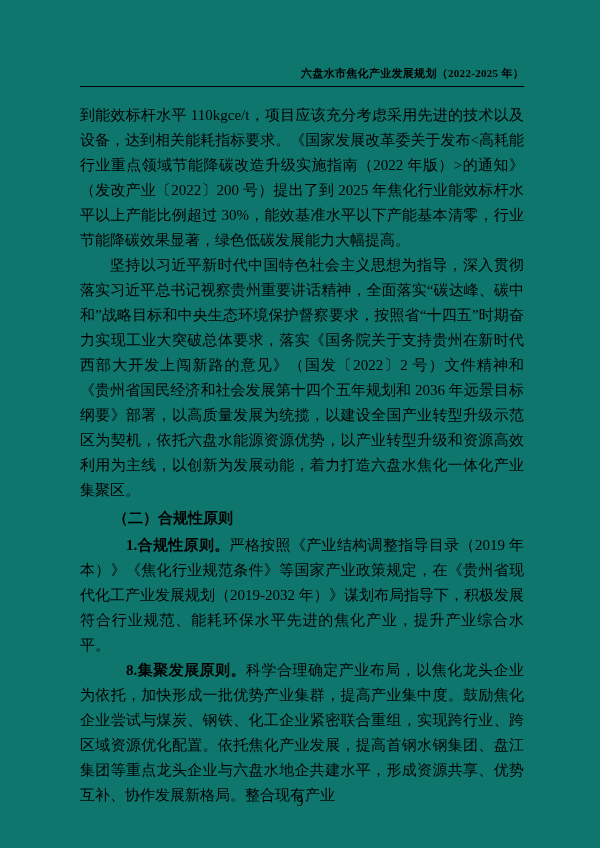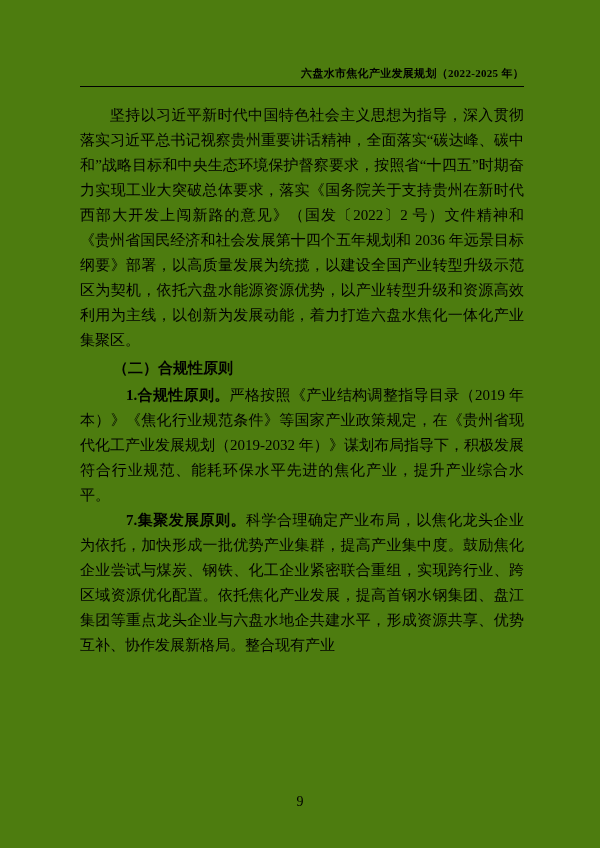--- a/index.html
+++ b/index.html
@@ -11,21 +11,21 @@
     width: 600px;
     height: 848px;
     overflow: hidden;
     font-family: "Liberation Serif", "DejaVu Serif", serif;
     color: #000000;
   }
   .page {
     position: relative;
     width: 600px;
     height: 848px;
-    background: #4d7c0f;
+    background: #0f766e;
     box-sizing: border-box;
     padding-left: 12px;
   }
   .header {
     position: absolute;
     top: 66px;
     left: 80px;
     right: 76px;
   }
   .header-title {
@@ -88,34 +88,35 @@
 
 <div class="page">
 
   <div class="header">
     <div class="header-title">六盘水市焦化产业发展规划（2022-2025 年）</div>
     <div class="header-rule"></div>
   </div>
 
   <div class="doc-body">
 
+    <p class="para">到能效标杆水平 110kgce/t，项目应该充分考虑采用先进的技术以及设备，达到相关能耗指标要求。《国家发展改革委关于发布&lt;高耗能行业重点领域节能降碳改造升级实施指南（2022 年版）&gt;的通知》（发改产业〔2022〕200 号）提出了到 2025 年焦化行业能效标杆水平以上产能比例超过 30%，能效基准水平以下产能基本清零，行业节能降碳效果显著，绿色低碳发展能力大幅提高。</p>
 
 
     <p class="para indent">坚持以习近平新时代中国特色社会主义思想为指导，深入贯彻落实习近平总书记视察贵州重要讲话精神，全面落实“碳达峰、碳中和”战略目标和中央生态环境保护督察要求，按照省“十四五”时期奋力实现工业大突破总体要求，落实《国务院关于支持贵州在新时代西部大开发上闯新路的意见》（国发〔2022〕2 号）文件精神和《贵州省国民经济和社会发展第十四个五年规划和 2036 年远景目标纲要》部署，以高质量发展为统揽，以建设全国产业转型升级示范区为契机，依托六盘水能源资源优势，以产业转型升级和资源高效利用为主线，以创新为发展动能，着力打造六盘水焦化一体化产业集聚区。</p>
 
     <p class="heading">
       <span>（二）合规性原则</span>
     </p>
 
     <p class="para indent">
       <span class="bold">1.合规性原则。</span><span>严格按照《产业结构调整指导目录（2019 年本）》《焦化行业规范条件》等国家产业政策规定，在《贵州省现代化工产业发展规划（2019-2032 年）》谋划布局指导下，积极发展符合行业规范、能耗环保水平先进的焦化产业，提升产业综合水平。</span>
     </p>
 
     <p class="para indent">
-      <span class="bold">7.集聚发展原则。</span><span>科学合理确定产业布局，以焦化龙头企业为依托，加快形成一批优势产业集群，提高产业集中度。鼓励焦化企业尝试与煤炭、钢铁、化工企业紧密联合重组，实现跨行业、跨区域资源优化配置。依托焦化产业发展，提高首钢水钢集团、盘江集团等重点龙头企业与六盘水地企共建水平，形成资源共享、优势互补、协作发展新格局。整合现有产业</span>
+      <span class="bold">8.集聚发展原则。</span><span>科学合理确定产业布局，以焦化龙头企业为依托，加快形成一批优势产业集群，提高产业集中度。鼓励焦化企业尝试与煤炭、钢铁、化工企业紧密联合重组，实现跨行业、跨区域资源优化配置。依托焦化产业发展，提高首钢水钢集团、盘江集团等重点龙头企业与六盘水地企共建水平，形成资源共享、优势互补、协作发展新格局。整合现有产业</span>
     </p>
 
   </div>
 
   <div class="footer">
     <span class="page-number">9</span>
   </div>
 
 </div>
 

